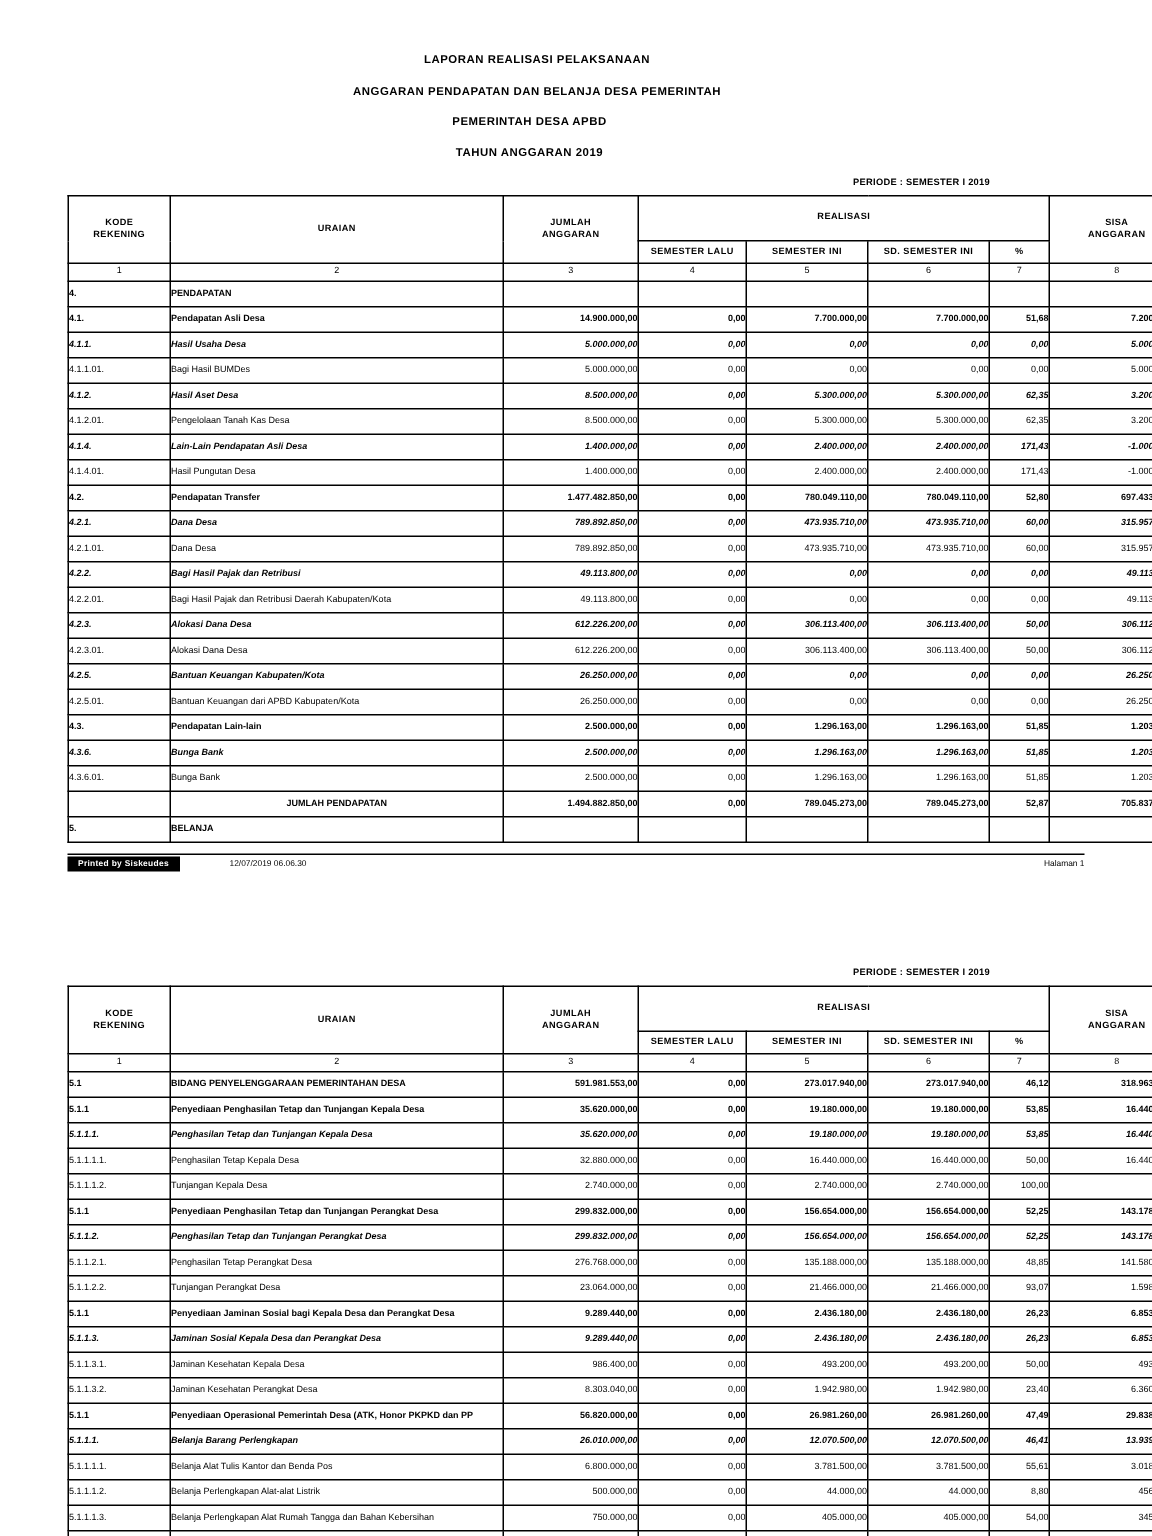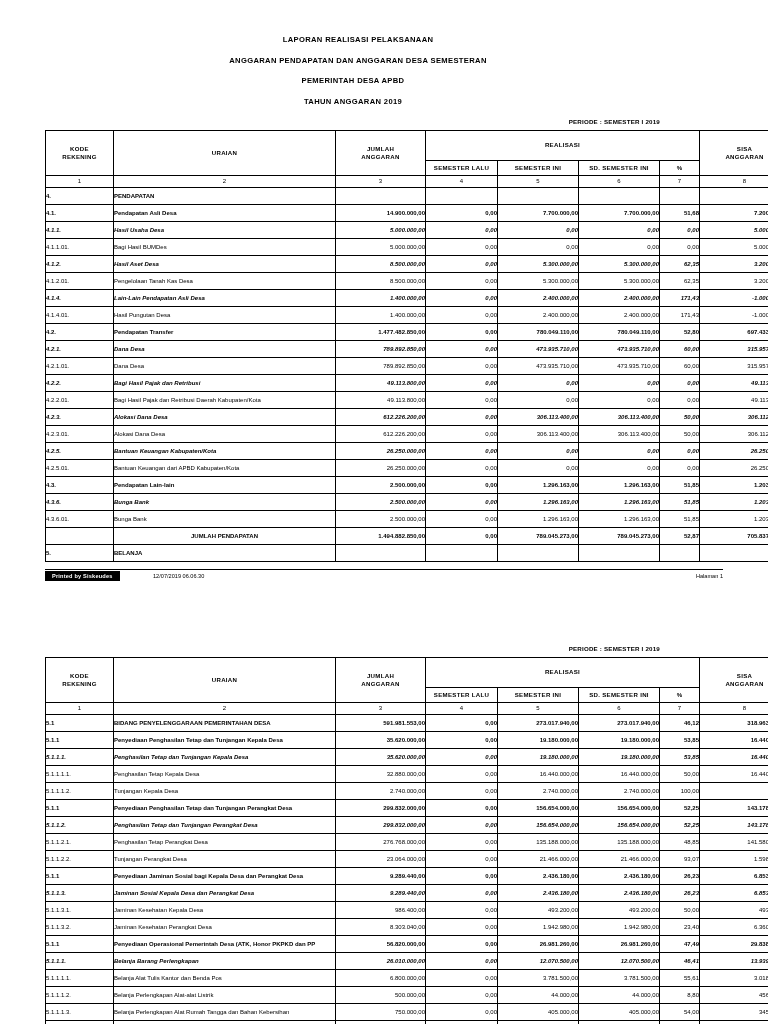--- a/index.html
+++ b/index.html
@@ -136,21 +136,21 @@
     font-size: 5.6px;
   }
 </style>
 </head>
 <body>
 
 <div class="page page-1">
 
   <div class="titleblock">
     <div class="t-line1">LAPORAN REALISASI PELAKSANAAN</div>
-    <div class="t-line2">ANGGARAN PENDAPATAN DAN ANGGARAN DESA SEMESTERAN</div>
+    <div class="t-line2">ANGGARAN PENDAPATAN DAN BELANJA DESA PEMERINTAH</div>
     <div>PEMERINTAH DESA APBD</div>
     <div>TAHUN ANGGARAN 2019</div>
   </div>
 
   <div class="periode">PERIODE :  SEMESTER I  2019</div>
 
   <table class="rpt">
     <colgroup>
       <col class="c-kode">
         <col class="c-uraian">

